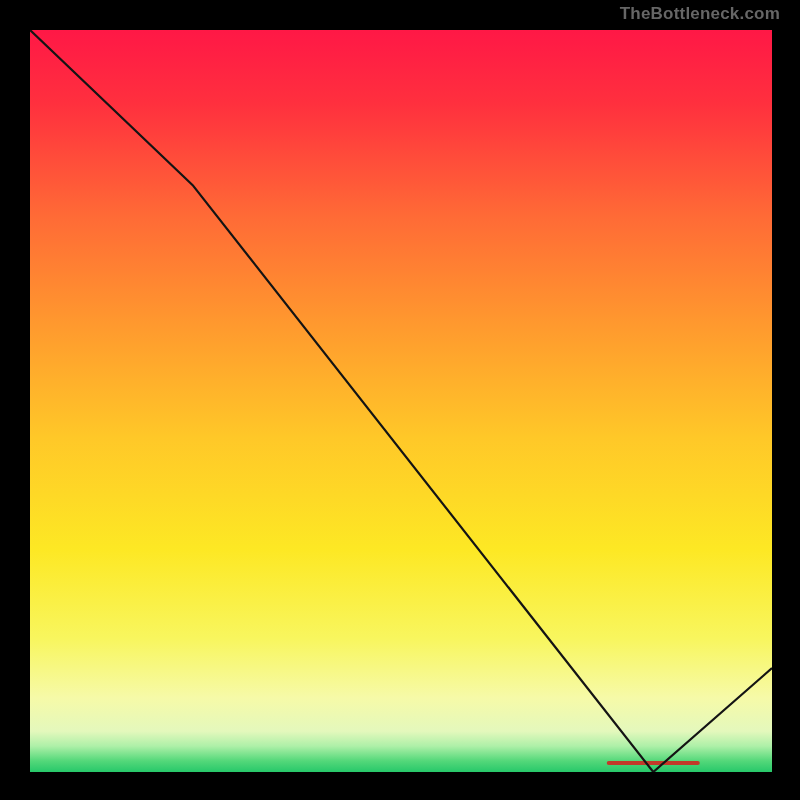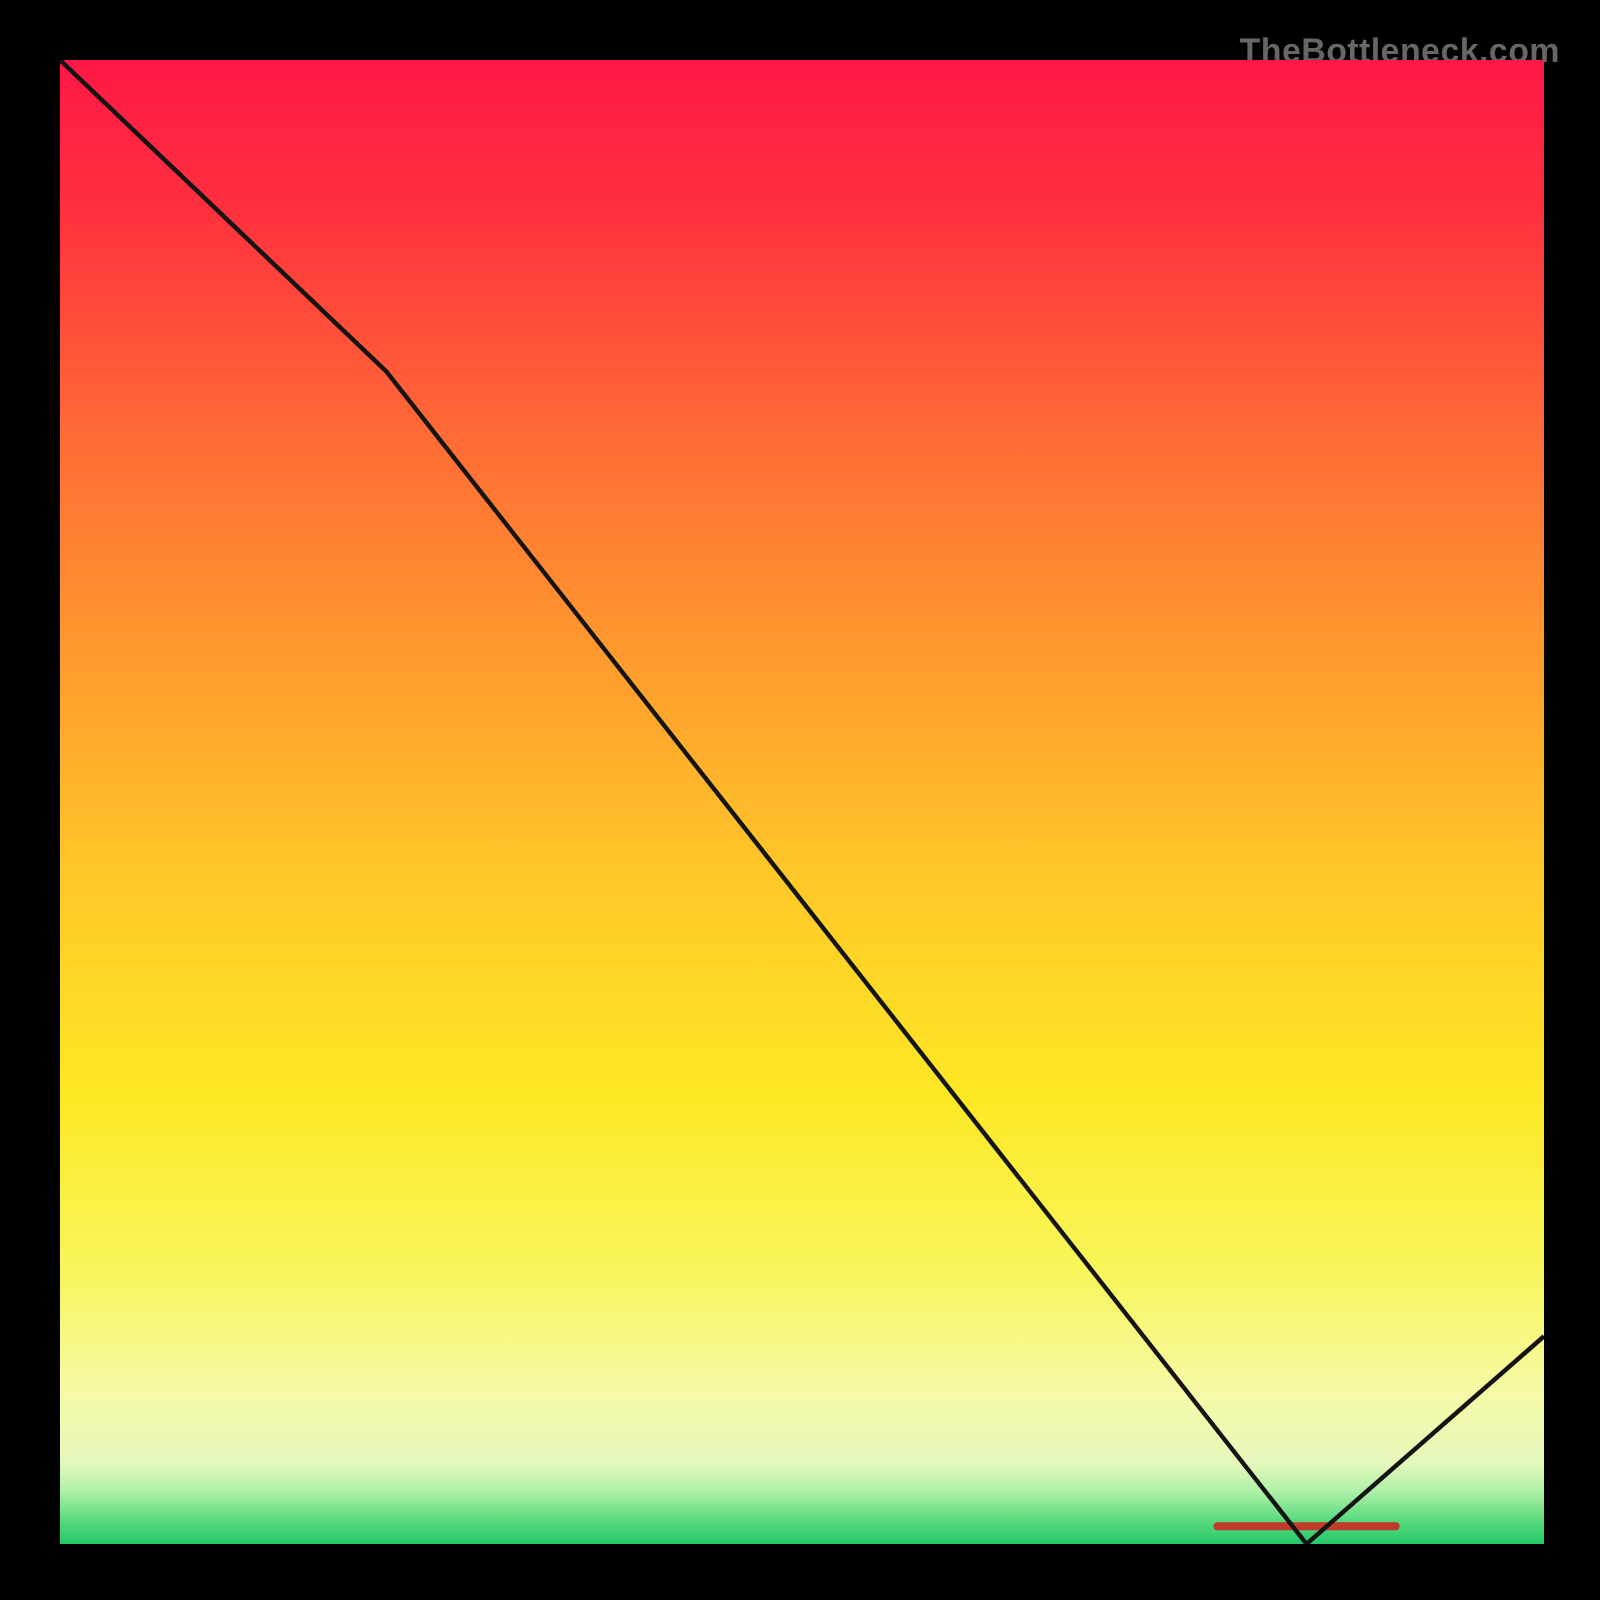--- a/index.html
+++ b/index.html
@@ -12,21 +12,21 @@
     font-family: Arial, Helvetica, sans-serif;
   }
   .outer {
     position: relative;
     width: 800px;
     height: 800px;
     background: #000;
   }
   .watermark {
     position: absolute;
-    top: 16px;
+    top: 4px;
     right: 20px;
     color: #666;
     font-size: 17px;
     font-weight: 600;
     letter-spacing: 0.2px;
   }
   .plot-frame {
     position: absolute;
     left: 30px;
     top: 30px;

